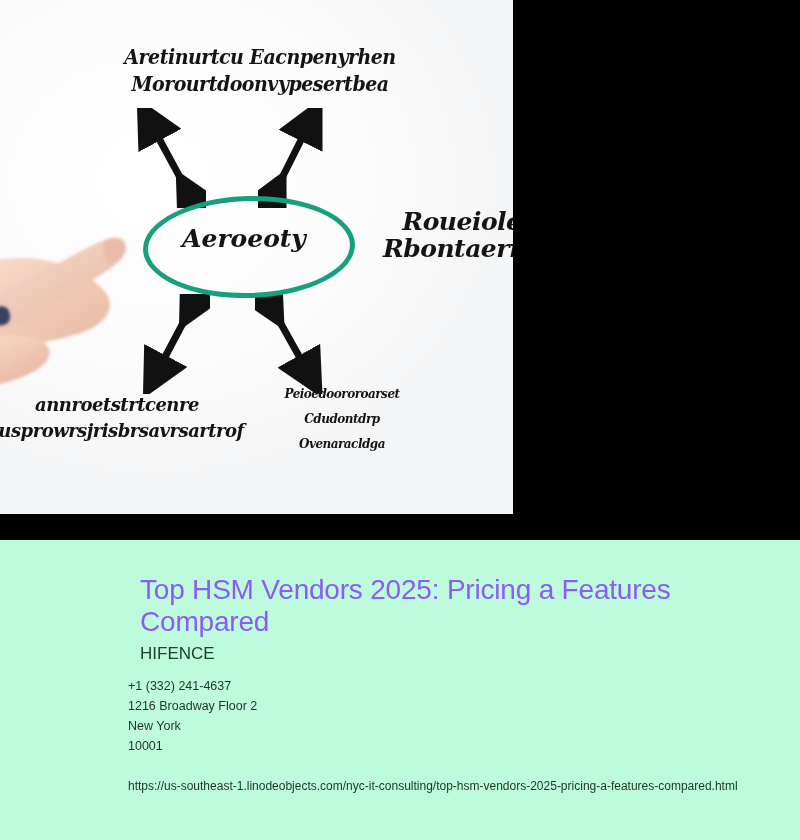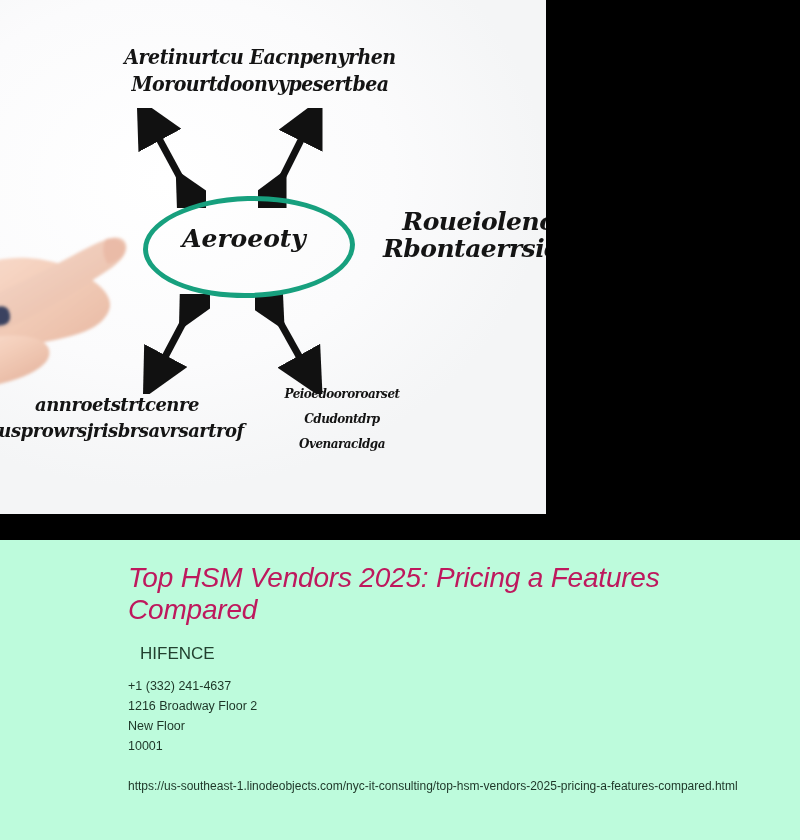--- a/index.html
+++ b/index.html
@@ -17,21 +17,20 @@
 
   
   #hero-photo {
     position: absolute;
     left: 0;
     top: 0;
     width: 513px;
     height: 514px;
     background: #fef9c3;
     overflow: hidden;
-    padding-left: 33px;
   }
   #whiteboard-surface {
     position: absolute;
     inset: 0;
     background:
       radial-gradient(ellipse 70% 60% at 30% 35%, #ffffff 0%, #fbfbfc 60%, #f4f5f6 100%);
   }
 
   
   .hand-text {
@@ -120,27 +119,26 @@
     top: 540px;
     width: 800px;
     height: 300px;
     background: #bdfbdc;
   }
   #doc-title {
     position: absolute;
     left: 128px;
     top: 22px;
     width: 640px;
-    margin: 0;
+    margin: 12px;
     font-size: 28px;
     line-height: 32px;
     font-weight: 400;
-    color: #be185d;
+    color: #8b5cf6;
     letter-spacing: -0.2px;
-    font-style: italic;
   }
   #doc-subtitle {
     position: absolute;
     left: 128px;
     top: 92px;
     margin: 12px;
     font-size: 17px;
     line-height: 20px;
     font-weight: 400;
     color: #22402f;
@@ -287,18 +285,18 @@
 
 <div id="info-panel">
 
   <h1 id="doc-title">Top HSM Vendors 2025: Pricing a Features Compared</h1>
 
   <div id="doc-subtitle">HIFENCE</div>
 
   <div id="contact-block">
     <div class="contact-line">+1 (332) 241-4637</div>
     <div class="contact-line">1216 Broadway Floor 2</div>
-    <div class="contact-line">New Floor</div>
+    <div class="contact-line">New York</div>
     <div class="contact-line">10001</div>
   </div>
 
   <div id="doc-url">https://us-southeast-1.linodeobjects.com/nyc-it-consulting/top-hsm-vendors-2025-pricing-a-features-compared.html</div>
 </div>
 
 </body></html>

